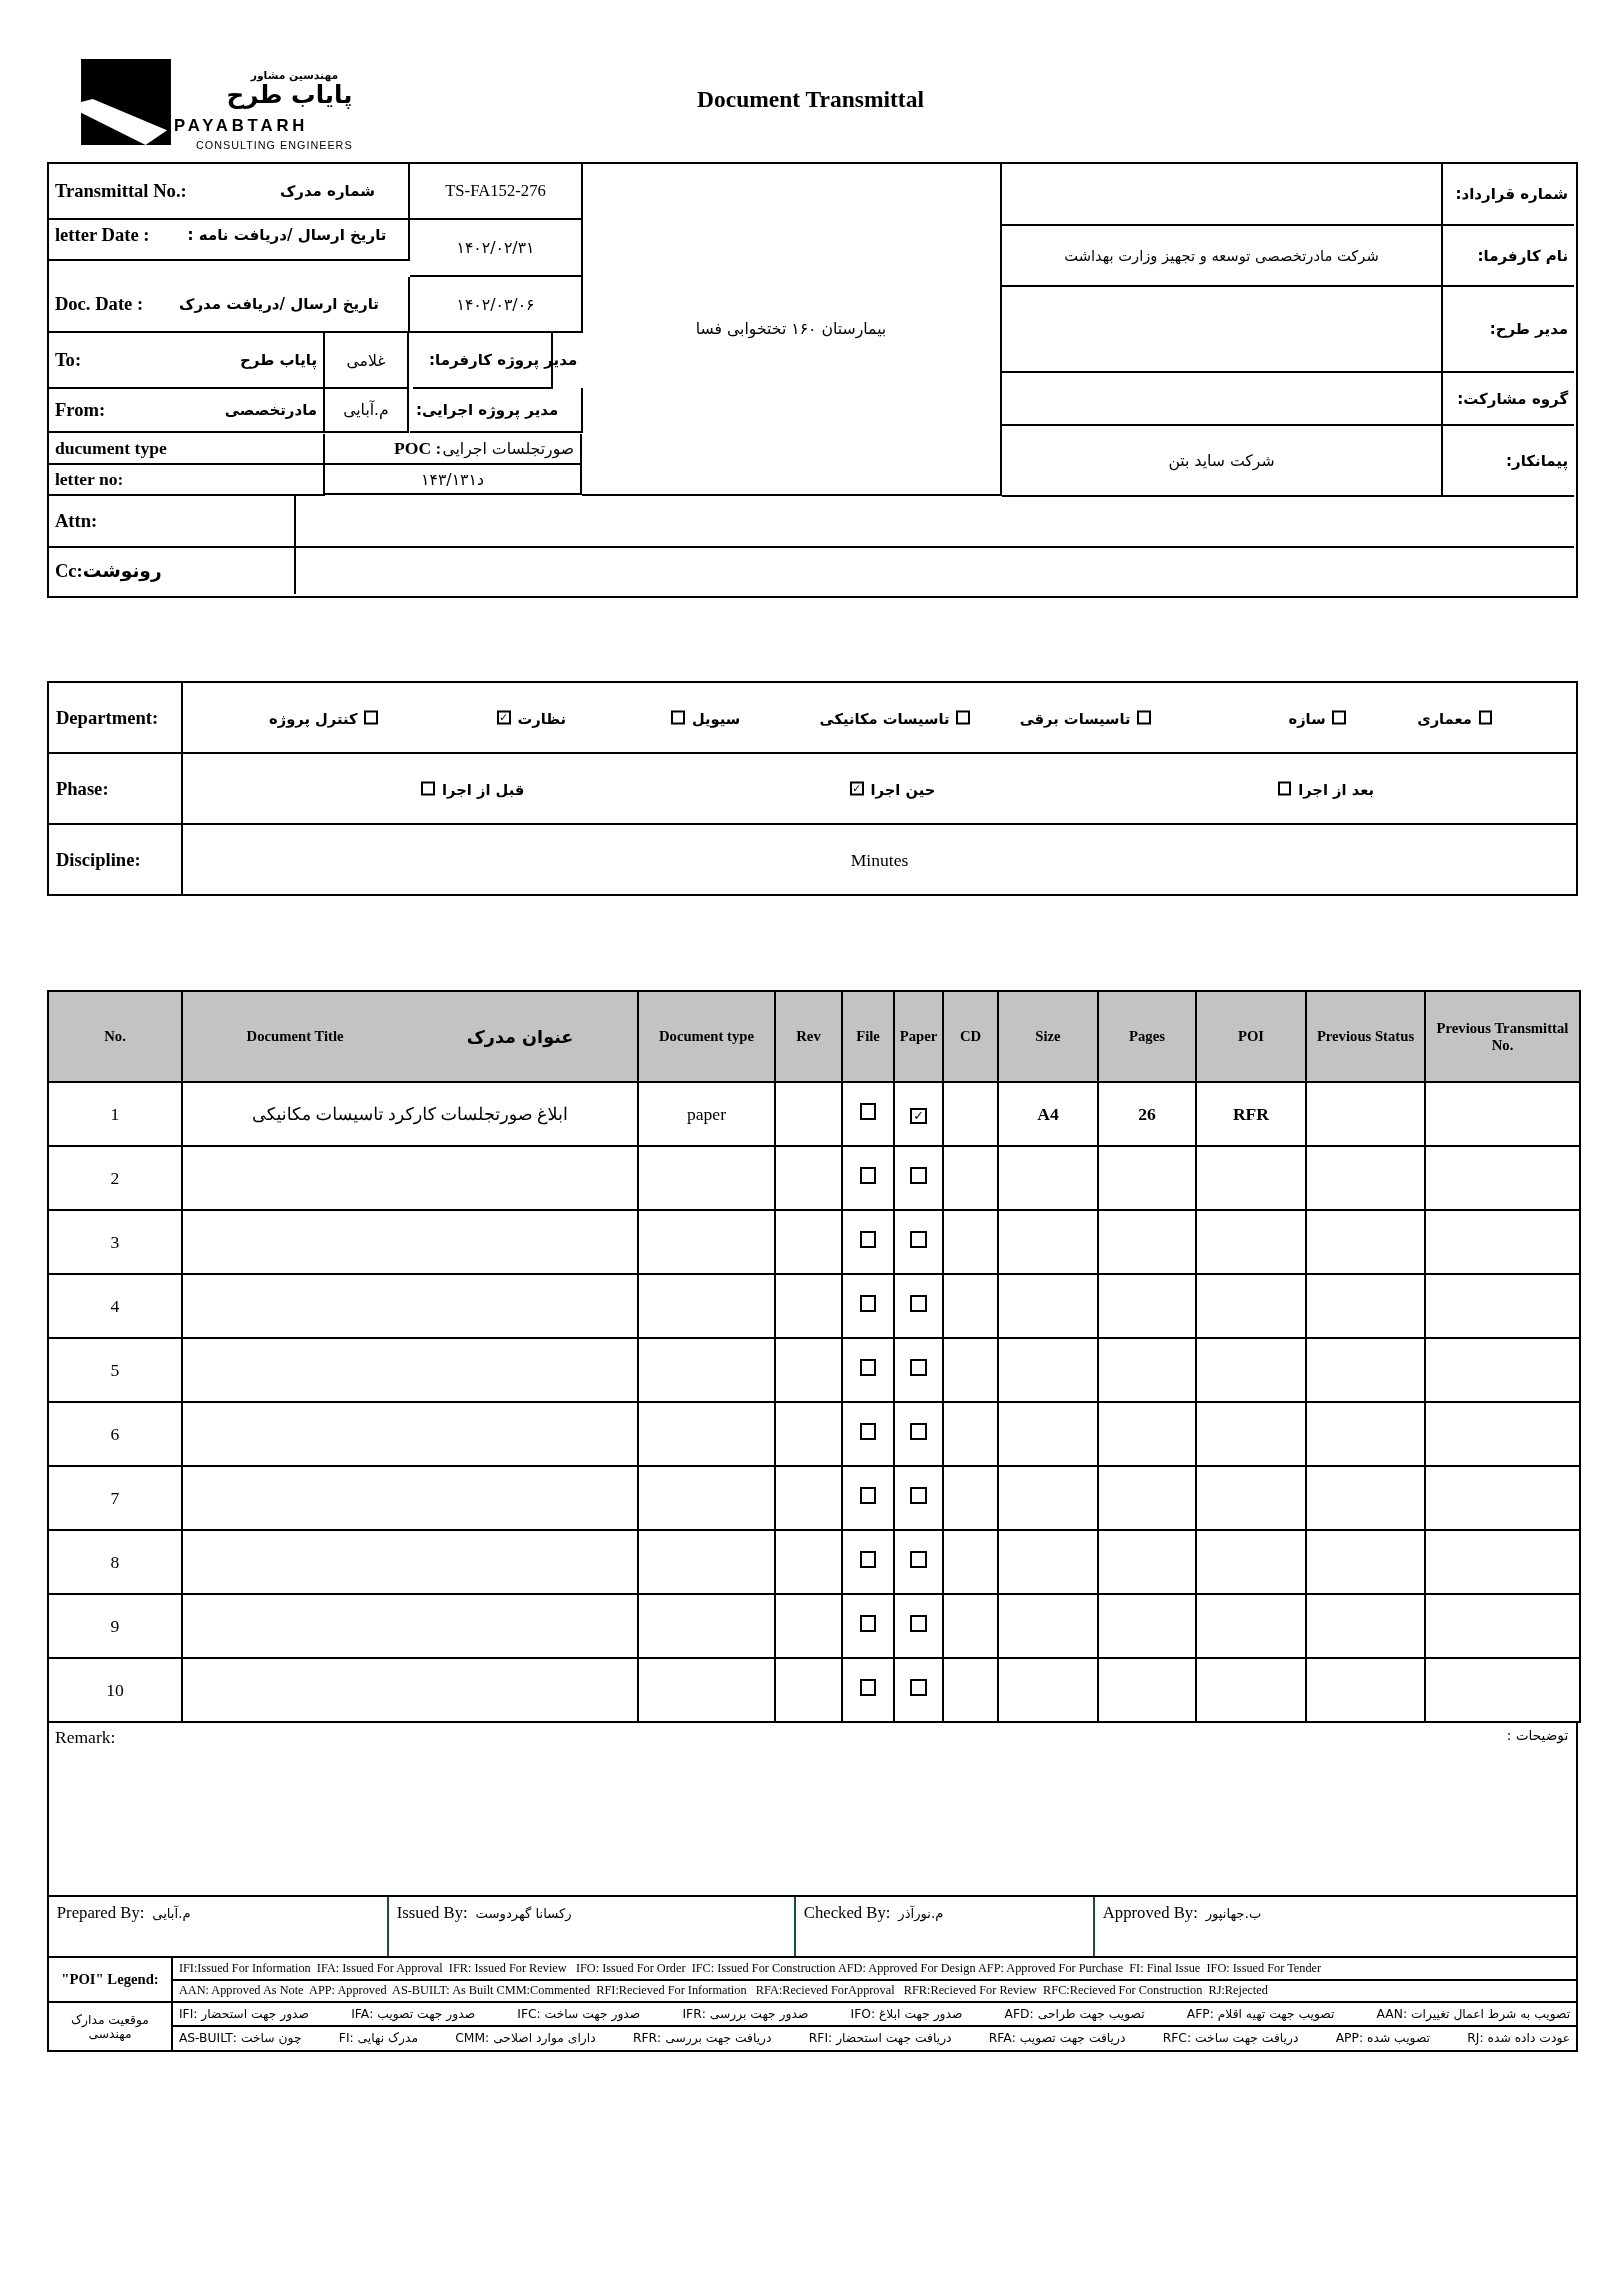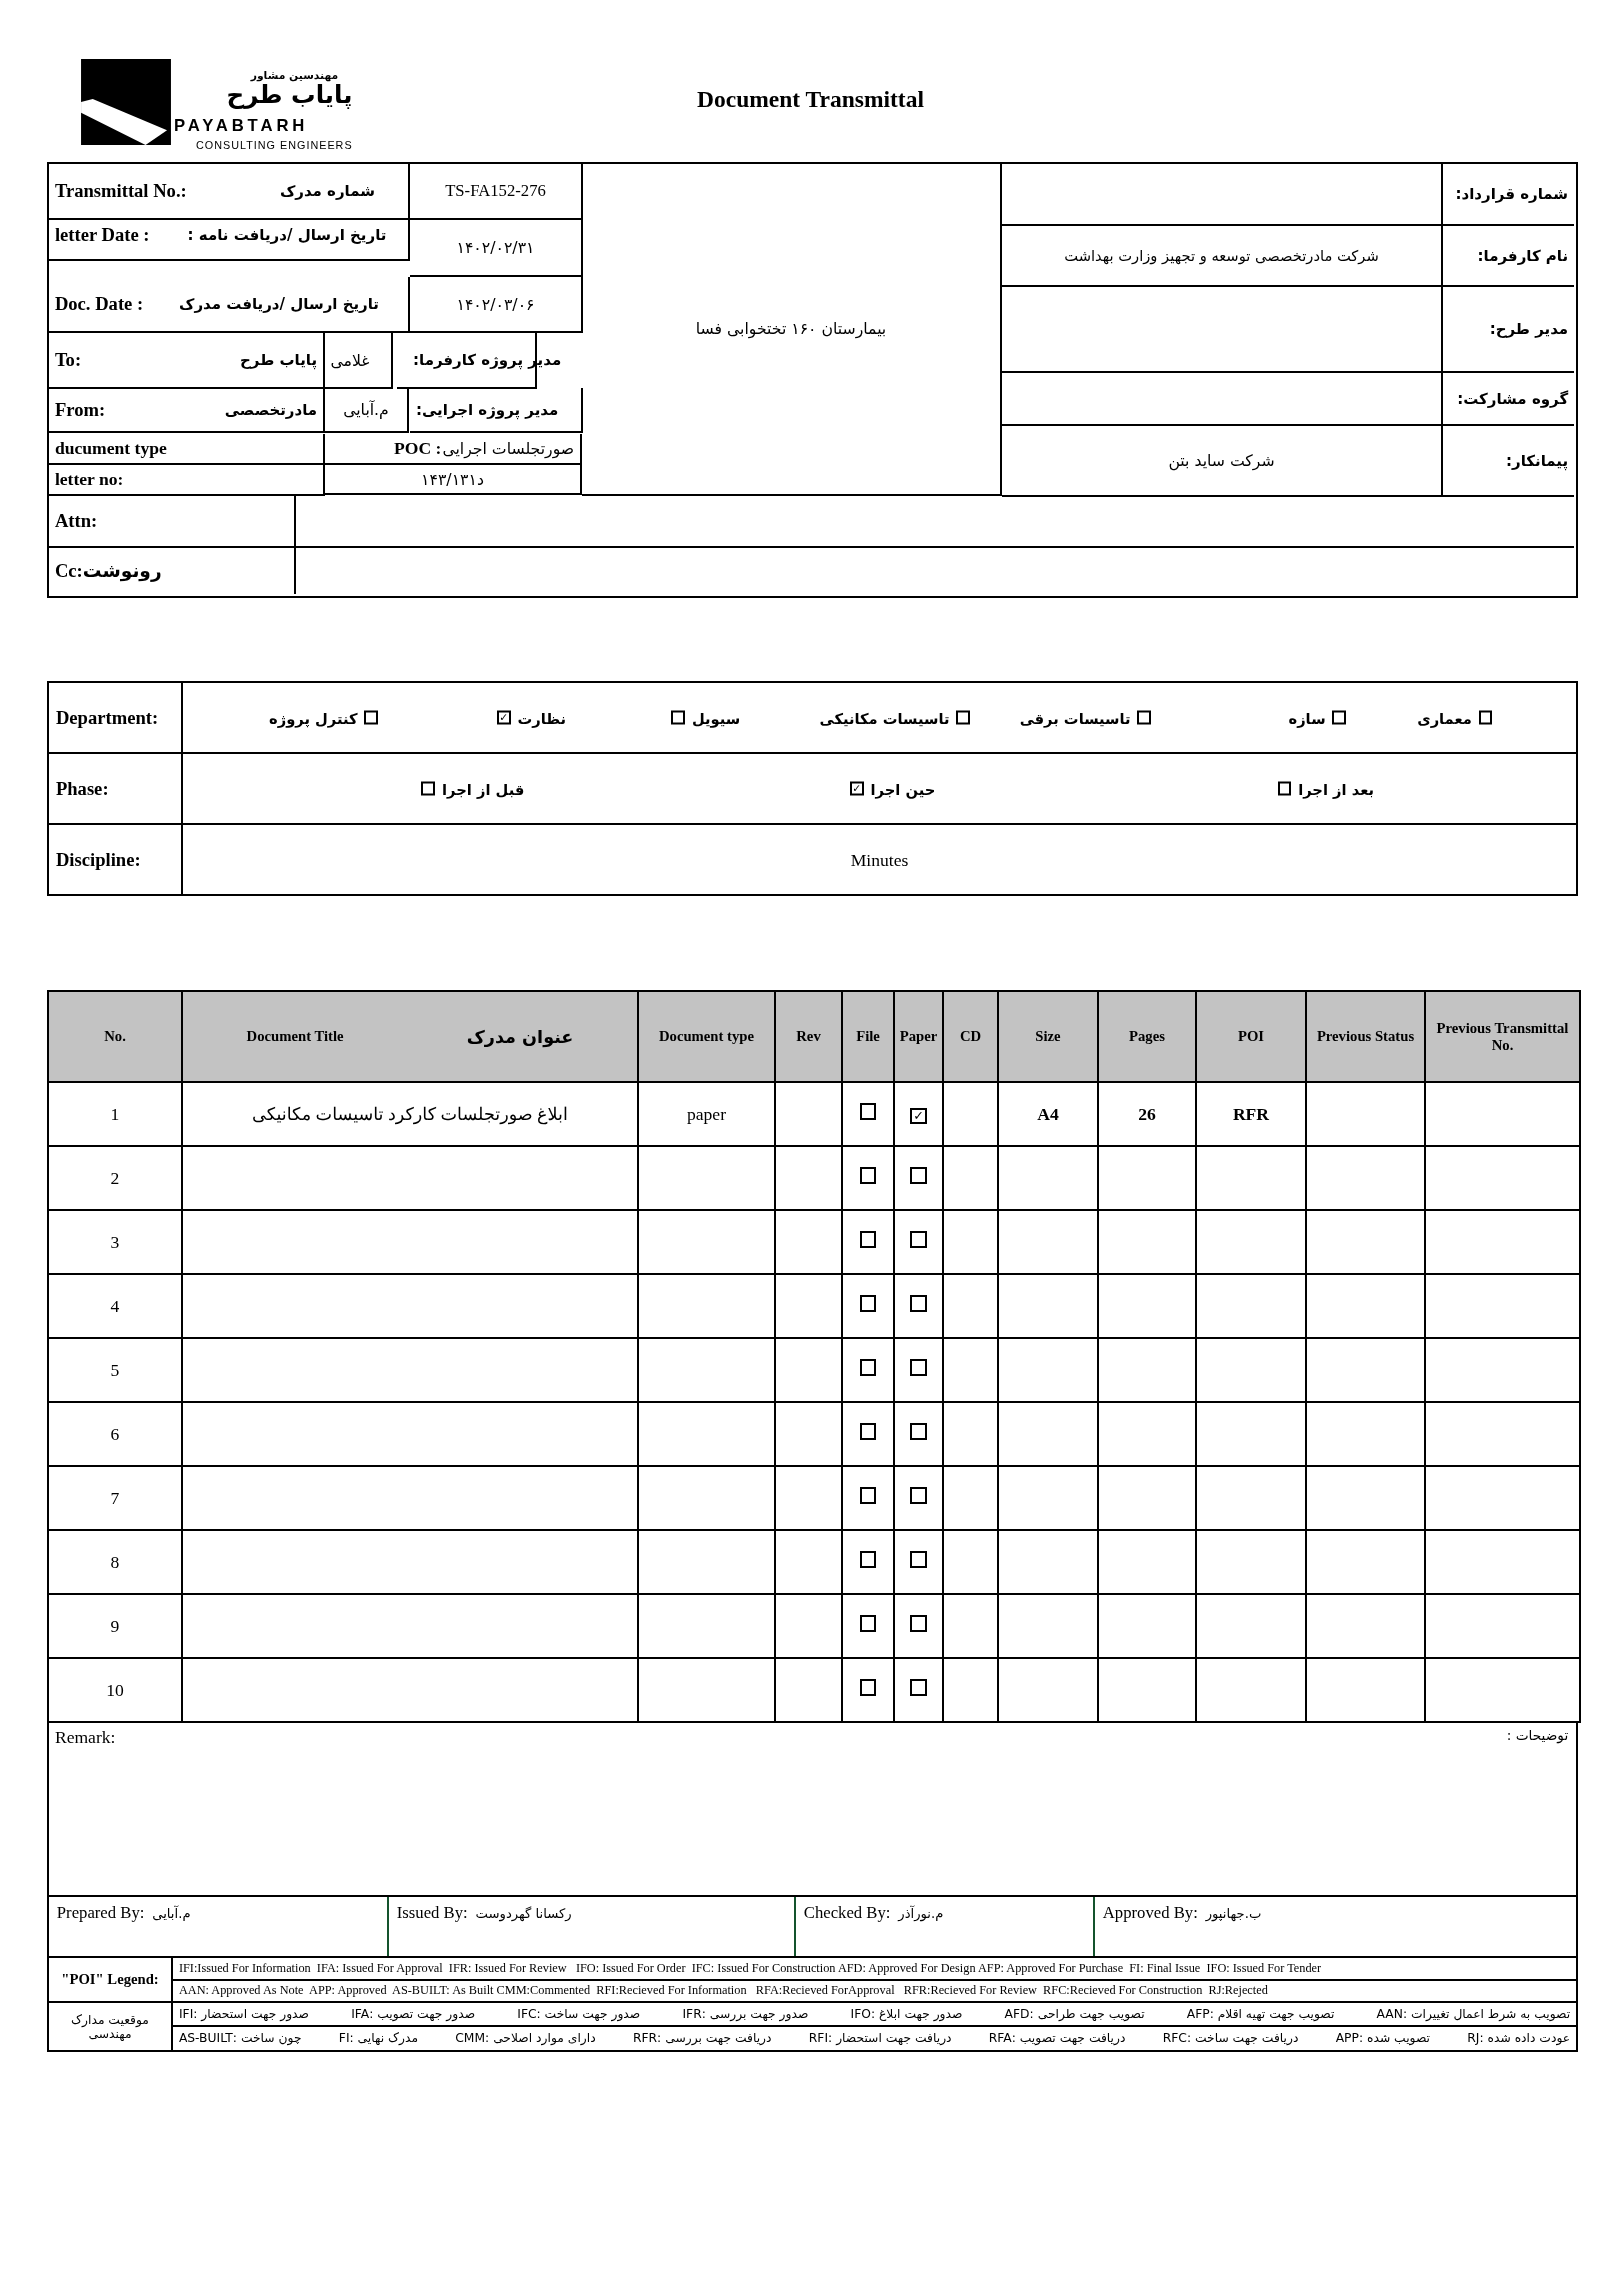--- a/index.html
+++ b/index.html
@@ -28,22 +28,22 @@
   .val{font-size:15.7px;}
   .spread{justify-content:space-between;}
   .center{justify-content:center;}
   #r1a{left:0;top:0;width:361px;height:56px;padding-right:33px;}
   #r1b{left:361px;top:0;width:173px;height:56px;}
   #r2a{left:0;top:46px;width:361px;height:51px;padding-right:21.6px;}
   #r2b{left:361px;top:56px;width:173px;height:57px;}
   #r3a{left:0;top:113px;width:361px;height:56px;padding-right:29px;}
   #r3b{left:361px;top:113px;width:173px;height:56px;}
   #r4a{left:0;top:169px;width:276px;height:56px;}
-  #r4b{left:260px;top:169px;width:84px;height:56px;}
-  #r4c{left:348px;top:169px;width:140px;height:56px;padding-left:16px;}
+  #r4b{left:276px;top:169px;width:84px;height:56px;}
+  #r4c{left:364px;top:169px;width:140px;height:56px;padding-left:16px;}
   #r5a{left:0;top:224px;width:276px;height:45px;}
   #r5b{left:276px;top:224px;width:84px;height:45px;}
   #r5c{left:361px;top:224px;width:173px;height:45px;}
   #r6a{left:0;top:270px;width:276px;height:31px;}
   #r6b{left:276px;top:270px;width:257px;height:31px;padding-left:69px;}
   #r7a{left:0;top:301px;width:276px;height:31px;}
   #r7b{left:276px;top:301px;width:257px;height:30px;}
   #mid{left:533px;top:0;width:420px;height:332px;align-items:flex-start;justify-content:center;padding-top:155px;}
   #mid .fa{font-size:15.7px;}
   #rr1v{left:953px;top:0;width:441px;height:62px;}

